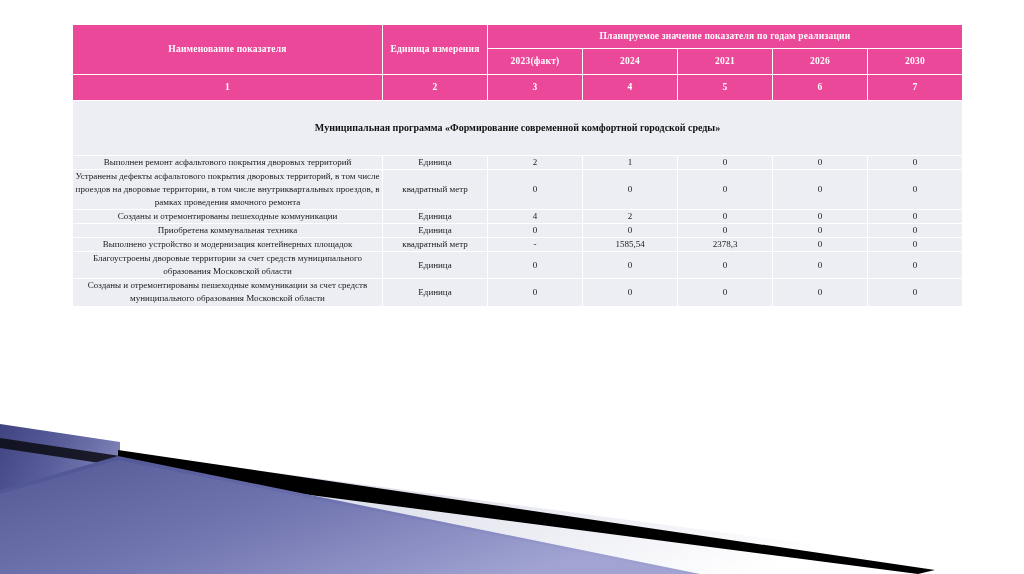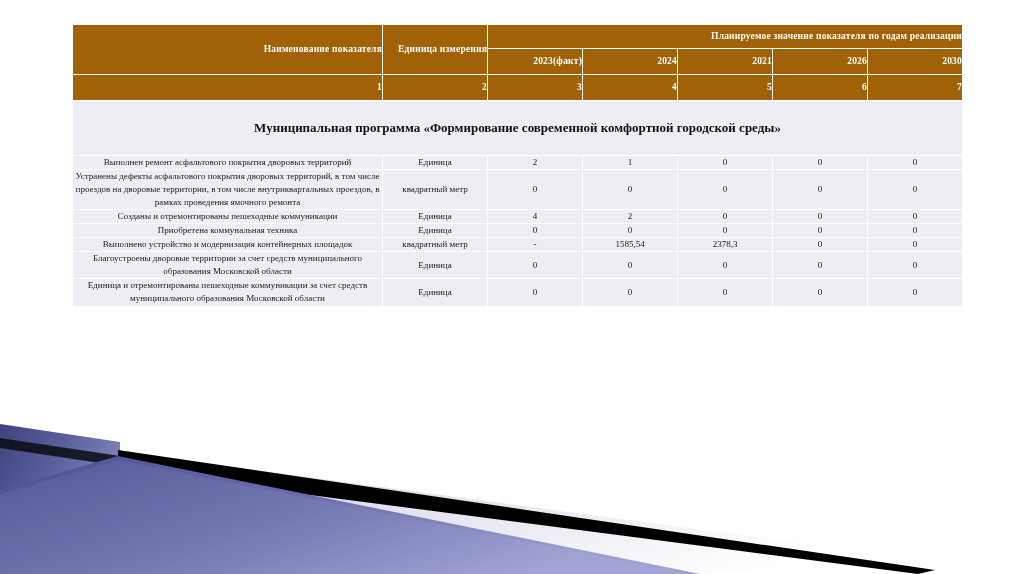--- a/index.html
+++ b/index.html
@@ -44,25 +44,25 @@
     table-layout: fixed;
   }
 
   #report-table td, #report-table th {
     border: 1px solid #ffffff;
     padding: 0;
     vertical-align: middle;
   }
 
   thead th {
-    background: #a16207;
+    background: #ec4899;
     color: #ffffff;
     font-weight: bold;
     font-size: 9.5px;
-    text-align: right;
+    text-align: center;
     letter-spacing: .2px;
     line-height: 1.25;
   }
 
   th.h-name      { height: 48px; }
   th.h-unit      { height: 48px; }
   th.h-group     { height: 23px; }
   th.h-year      { height: 25px; }
   tr.num-row th  { height: 25px; }
 
@@ -84,21 +84,21 @@
     margin-top: 43px;
   }
   td.c-val {
     text-align: center;
     padding: 5px 4px;
   }
 
   tr.title-row td {
     text-align: center;
     font-weight: bold;
-    font-size: 13px;
+    font-size: 10px;
     height: 54px;
     color: #111111;
     padding: 0 10px;
   }
 
   
   col.w-name { width: 310px; }
   col.w-unit { width: 105px; }
   col.w-y    { width: 95px; }
 </style>
@@ -228,21 +228,21 @@
         <tr>
           <td class="c-name">Благоустроены дворовые территории за счет средств муниципального образования Московской области</td>
           <td class="c-unit">Единица</td>
           <td class="c-val">0</td>
           <td class="c-val">0</td>
           <td class="c-val">0</td>
           <td class="c-val">0</td>
           <td class="c-val">0</td>
         </tr>
         <tr>
-          <td class="c-name">Единица и отремонтированы пешеходные коммуникации за счет средств муниципального образования Московской области</td>
+          <td class="c-name">Созданы и отремонтированы пешеходные коммуникации за счет средств муниципального образования Московской области</td>
           <td class="c-unit">Единица</td>
           <td class="c-val">0</td>
           <td class="c-val">0</td>
           <td class="c-val">0</td>
           <td class="c-val">0</td>
           <td class="c-val">0</td>
         </tr>
       </tbody>
   </table>
 

